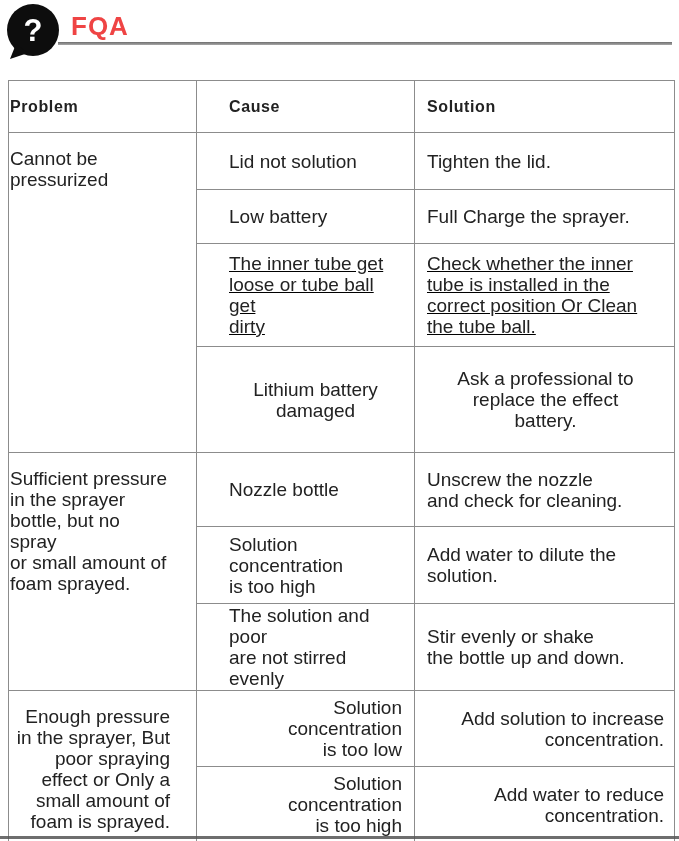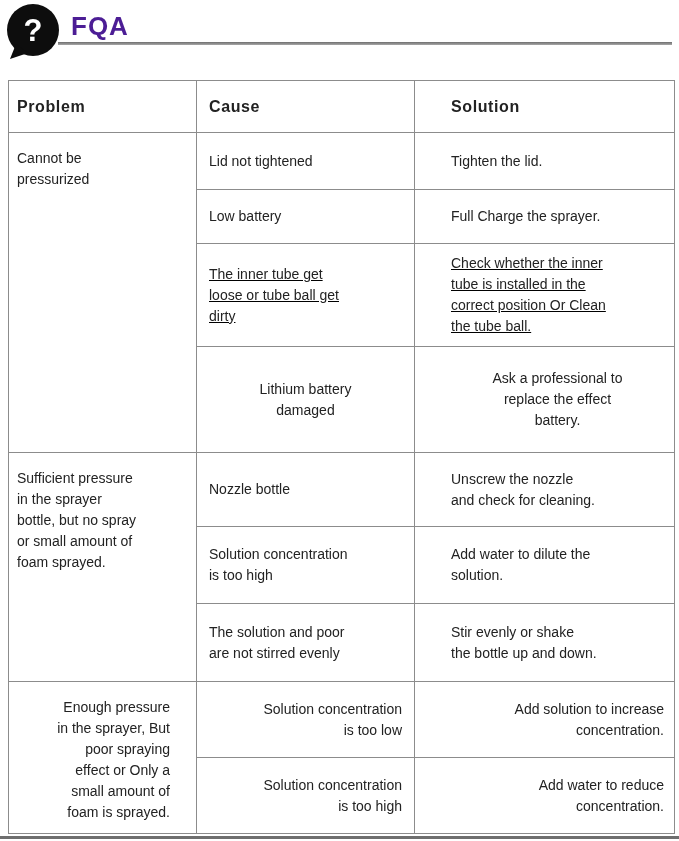--- a/index.html
+++ b/index.html
@@ -28,21 +28,21 @@
     left: 6px; top: 4px;
     width: 54px; height: 56px;
     display: block;
   }
   .header-title {
     position: absolute;
     left: 71px; top: 11px;
     font-size: 26px;
     font-weight: 700;
     letter-spacing: 1px;
-    color: #4c1d95;
+    color: #ef4444;
   }
   .header-rule {
     position: absolute;
     left: 58px; top: 42px;
     width: 614px; height: 3px;
     background: linear-gradient(#6e6e6e, #a8a8a8);
   }
 
   
   .faq-table {
@@ -52,35 +52,35 @@
     border-collapse: collapse;
     table-layout: fixed;
   }
   .faq-table col.c1 { width: 188px; }
   .faq-table col.c2 { width: 218px; }
   .faq-table col.c3 { width: 260px; }
 
   .faq-table th, .faq-table td {
     border: 1px solid #8c8c8c;
     color: #222222;
-    font-size: 14px;
+    font-size: 19px;
     line-height: 21px;
     white-space: pre-line;
     overflow: hidden;
   }
   .faq-table th {
     font-size: 16px;
     font-weight: 700;
     letter-spacing: 0.6px;
     text-align: left;
     vertical-align: middle;
   }
-  .faq-table th.c1h, td.problem { padding-left: 8px; padding-right: 26px; }
-  .faq-table th.c2h, td.cause   { padding-left: 12px; padding-right: 12px; }
-  .faq-table th.c3h, td.solution{ padding-left: 36px; padding-right: 10px; }
+  .faq-table th.c1h, td.problem { padding-left: 1px; padding-right: 26px; }
+  .faq-table th.c2h, td.cause   { padding-left: 32px; padding-right: 12px; }
+  .faq-table th.c3h, td.solution{ padding-left: 12px; padding-right: 10px; }
 
   td.cause, td.solution { vertical-align: middle; }
   td.problem {
     vertical-align: top;
     padding-top: 15px;
   }
 
   tr.rh-head { height: 52px; }
   tr.rh-57  { height: 57px; }
   tr.rh-54  { height: 54px; }
@@ -128,21 +128,21 @@
         <th class="c1h">Problem</th>
         <th class="c2h">Cause</th>
         <th class="c3h">Solution</th>
       </tr>
     </thead>
     <tbody>
 
       <tr class="rh-57">
         <td class="problem" rowspan="4">Cannot be
 pressurized</td>
-        <td class="cause">Lid not tightened</td>
+        <td class="cause">Lid not solution</td>
         <td class="solution">Tighten the lid.</td>
       </tr>
       <tr class="rh-54">
         <td class="cause">Low battery</td>
         <td class="solution">Full Charge the sprayer.</td>
       </tr>
       <tr class="rh-103">
         <td class="cause">The inner tube get
 loose or tube ball get
 dirty</td>

